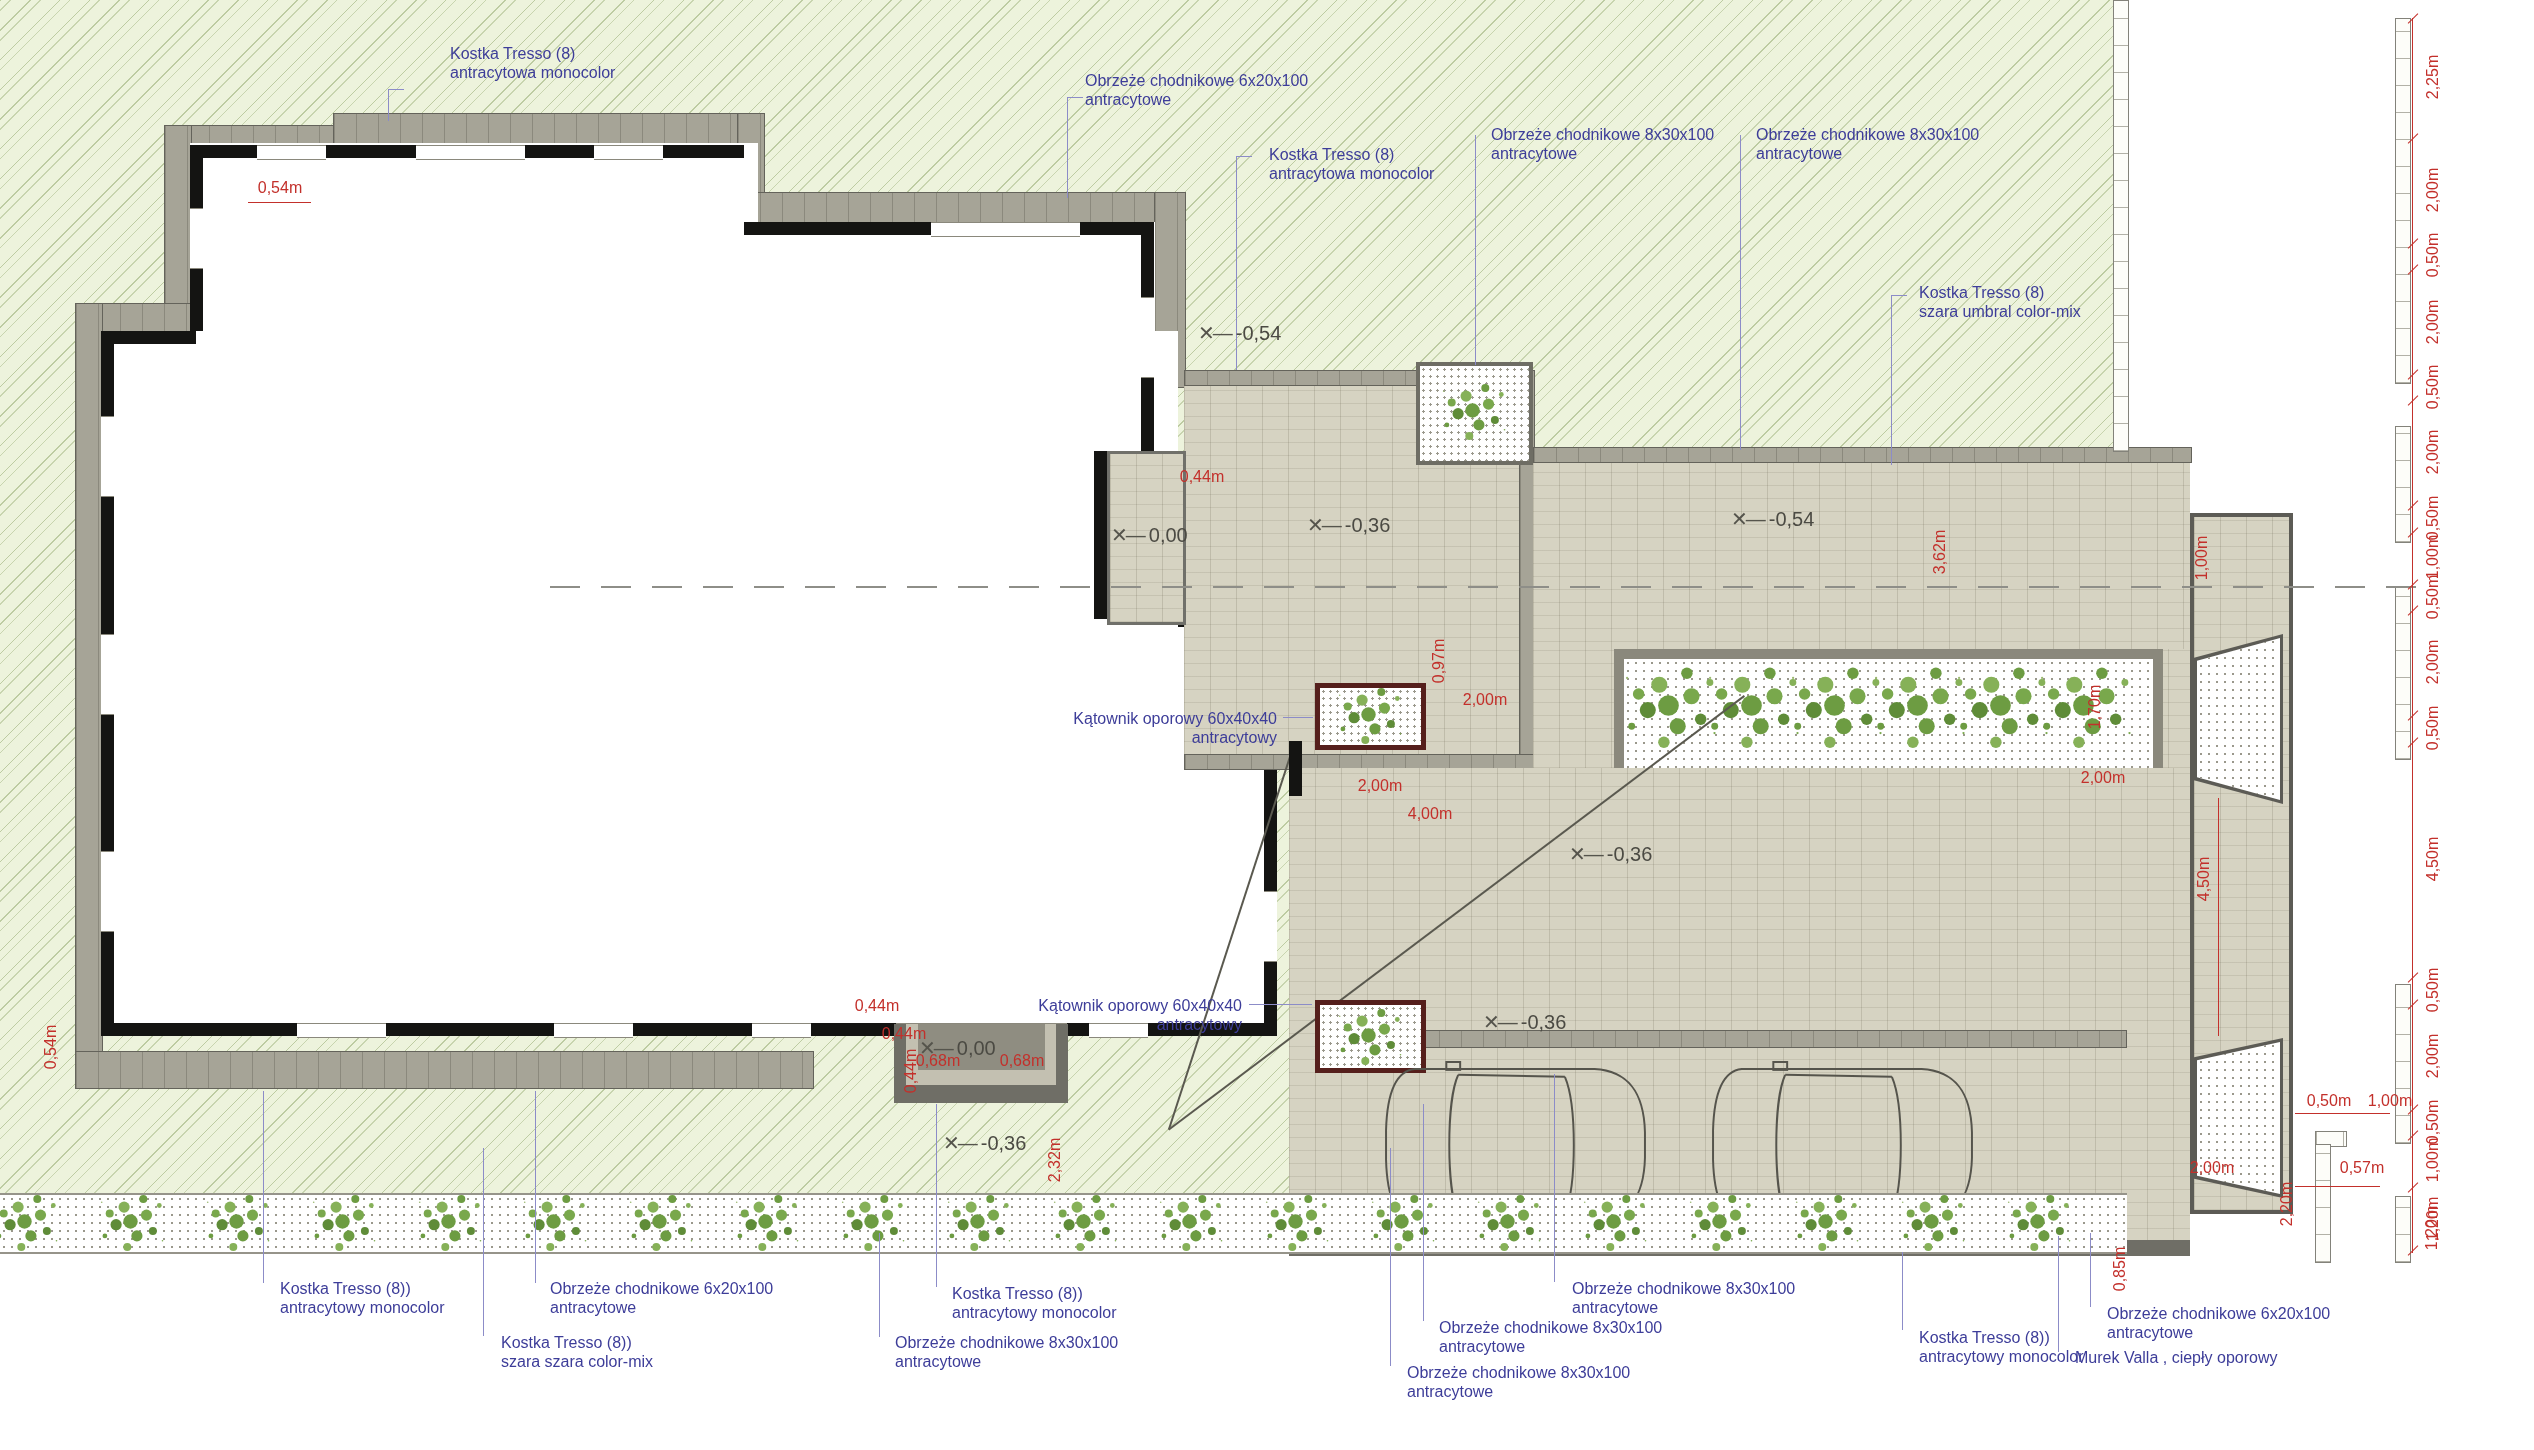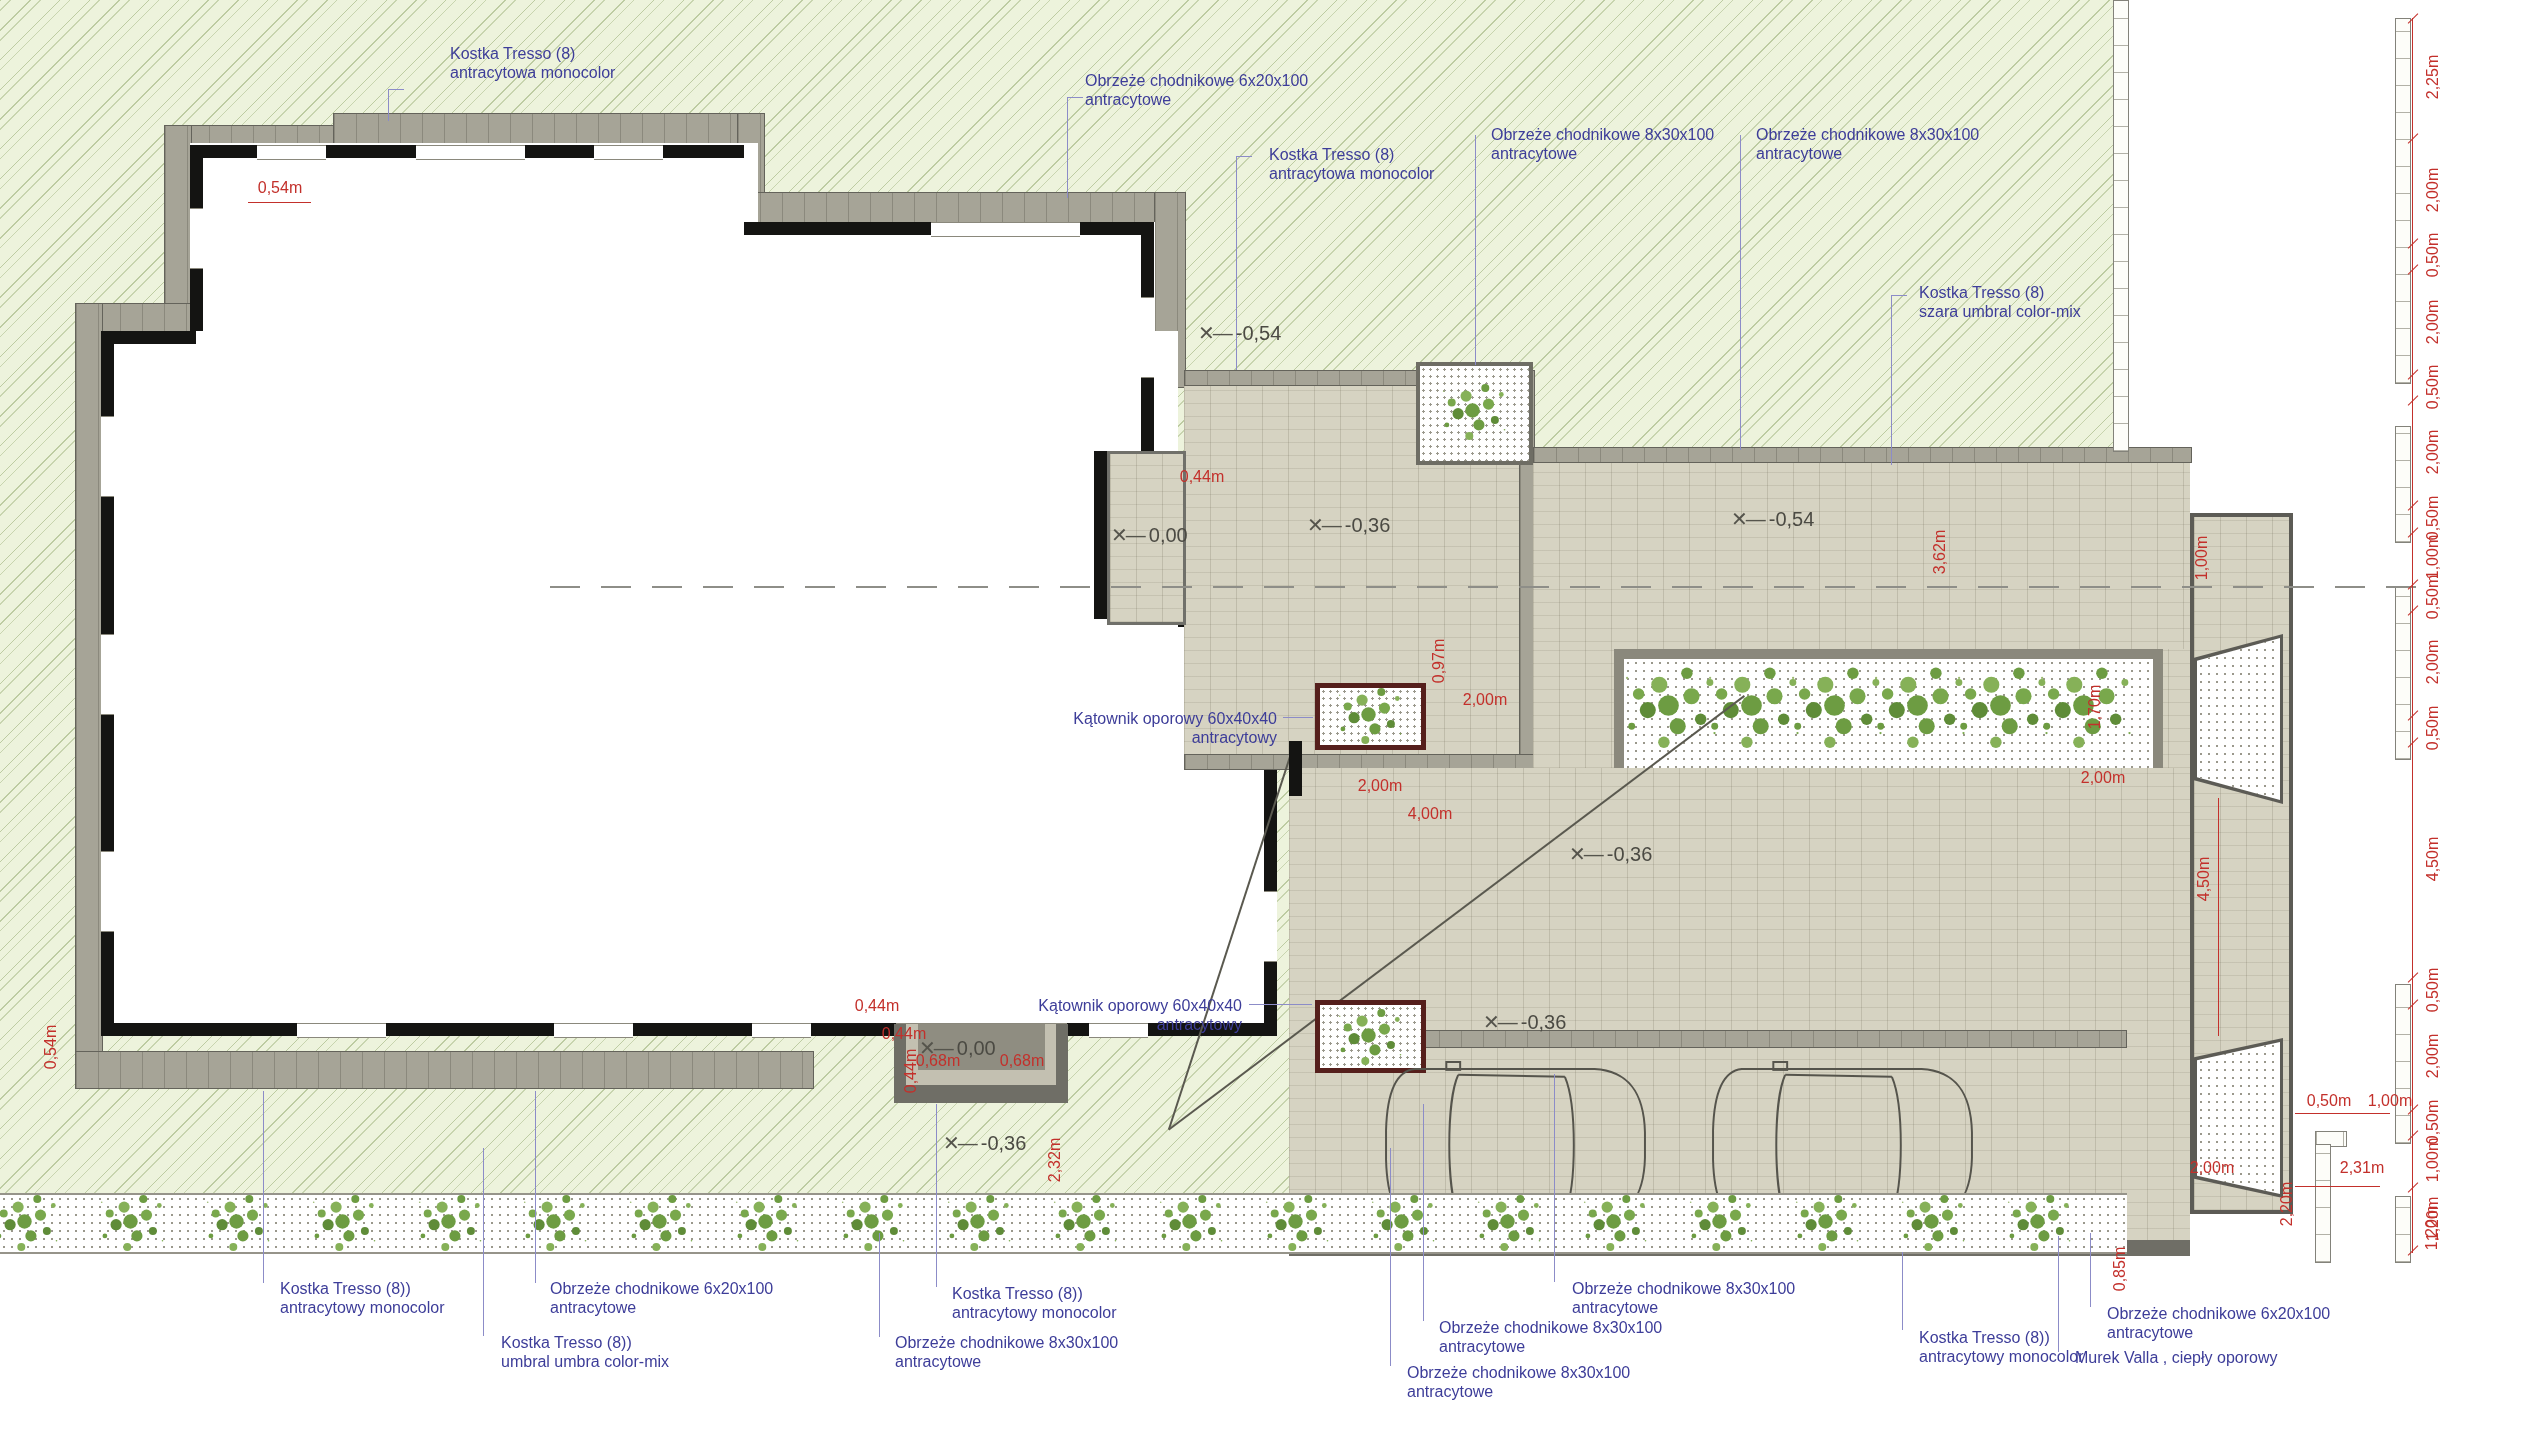--- a/index.html
+++ b/index.html
@@ -278,21 +278,21 @@
   <div class="mat" style="left:280px;top:1279px">
       <div>Kostka Tresso (8))</div>
       <div>antracytowy monocolor</div>
     </div>
   <div class="mat" style="left:550px;top:1279px">
       <div>Obrzeże chodnikowe 6x20x100</div>
       <div>antracytowe</div>
     </div>
   <div class="mat" style="left:501px;top:1333px">
       <div>Kostka Tresso (8))</div>
-      <div>umbral umbra color-mix</div>
+      <div>szara szara color-mix</div>
     </div>
   <div class="mat" style="left:952px;top:1284px">
       <div>Kostka Tresso (8))</div>
       <div>antracytowy monocolor</div>
     </div>
   <div class="mat" style="left:895px;top:1333px">
       <div>Obrzeże chodnikowe 8x30x100</div>
       <div>antracytowe</div>
     </div>
   <div class="mat" style="left:1572px;top:1279px">
@@ -343,21 +343,21 @@
   <div class="dim" style="left:1430px;top:814px">4,00m</div>
   <div class="dim v" style="left:1940px;top:552px">3,62m</div>
   <div class="dim v" style="left:2202px;top:558px">1,00m</div>
   <div class="dim v" style="left:2095px;top:707px">1,70m</div>
   <div class="dim" style="left:2103px;top:778px">2,00m</div>
   <div class="dim v" style="left:2204px;top:879px">4,50m</div>
   <div class="dim" style="left:2212px;top:1168px">2,00m</div>
   <div class="dim v" style="left:2120px;top:1269px">0,85m</div>
   <div class="dim" style="left:2329px;top:1101px">0,50m</div>
   <div class="dim" style="left:2390px;top:1101px">1,00m</div>
-  <div class="dim" style="left:2362px;top:1168px">2,31m</div>
+  <div class="dim" style="left:2362px;top:1168px">0,57m</div>
   <div class="dim v" style="left:2287px;top:1204px">2,20m</div>
   <div class="dim v" style="left:2432px;top:1228px">1,20m</div>
 
   <div class="dim v" style="left:2433px;top:77px">2,25m</div>
   <div class="dim v" style="left:2433px;top:190px">2,00m</div>
   <div class="dim v" style="left:2433px;top:255px">0,50m</div>
   <div class="dim v" style="left:2433px;top:322px">2,00m</div>
   <div class="dim v" style="left:2433px;top:387px">0,50m</div>
   <div class="dim v" style="left:2433px;top:452px">2,00m</div>
   <div class="dim v" style="left:2433px;top:518px">0,50m</div>

